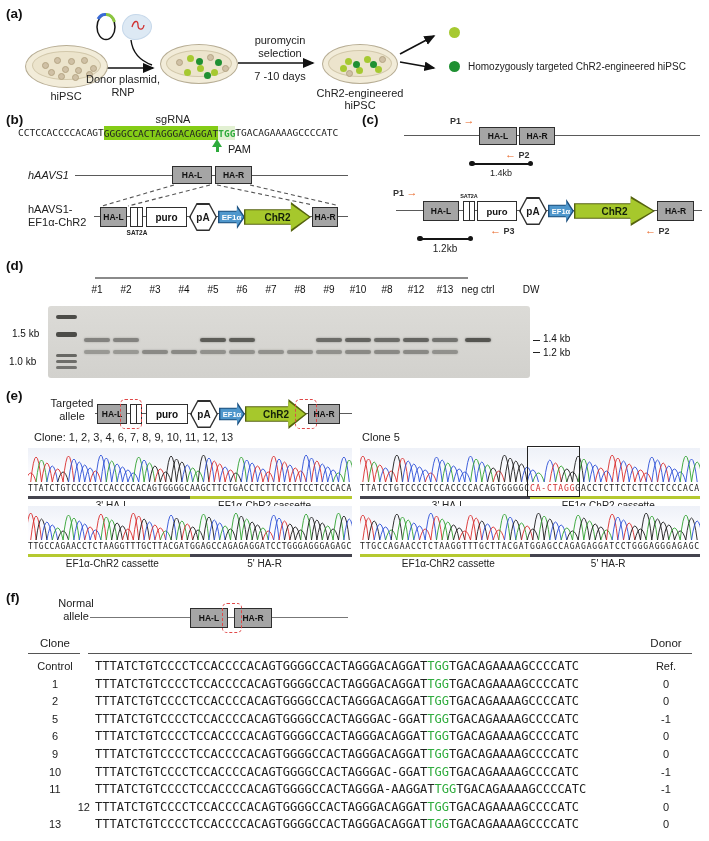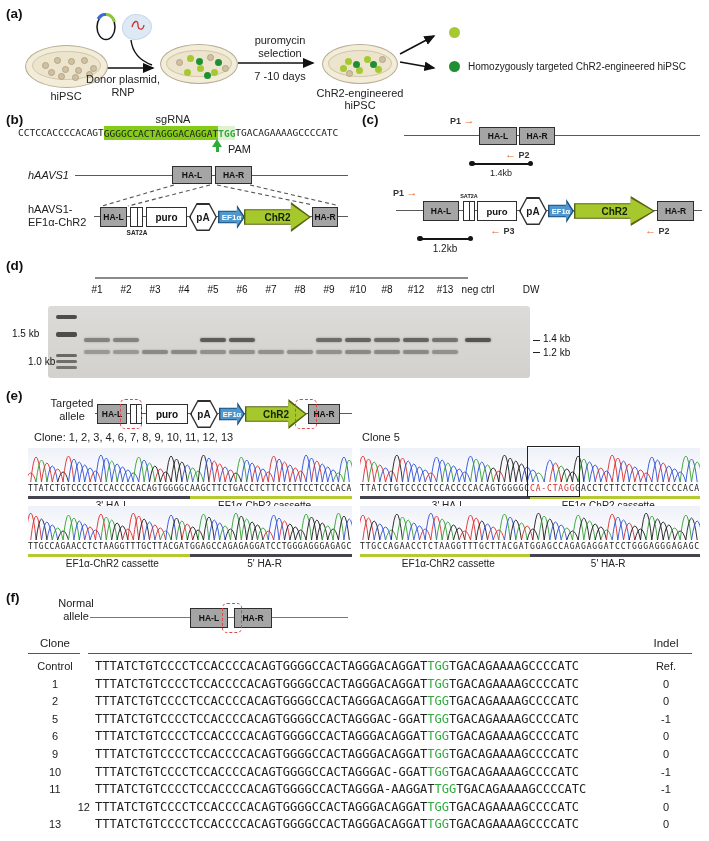--- a/index.html
+++ b/index.html
@@ -267,21 +267,21 @@
       <div class="band" style="left: 326px; top: 32px; width: 26px; height: 4px; background: rgba(62, 62, 58, 0.7); box-shadow: rgba(62, 62, 58, 0.49) 0px 0px 2px;"></div>
       <div class="band" style="left: 326px; top: 44px; width: 26px; height: 4px; background: rgba(62, 62, 58, 0.5); box-shadow: rgba(62, 62, 58, 0.35) 0px 0px 2px;"></div>
       <div class="band" style="left: 355px; top: 32px; width: 26px; height: 4px; background: rgba(62, 62, 58, 0.75); box-shadow: rgba(62, 62, 58, 0.525) 0px 0px 2px;"></div>
       <div class="band" style="left: 355px; top: 44px; width: 26px; height: 4px; background: rgba(62, 62, 58, 0.5); box-shadow: rgba(62, 62, 58, 0.35) 0px 0px 2px;"></div>
       <div class="band" style="left: 384px; top: 32px; width: 26px; height: 4px; background: rgba(62, 62, 58, 0.65); box-shadow: rgba(62, 62, 58, 0.455) 0px 0px 2px;"></div>
       <div class="band" style="left: 384px; top: 44px; width: 26px; height: 4px; background: rgba(62, 62, 58, 0.45); box-shadow: rgba(62, 62, 58, 0.314) 0px 0px 2px;"></div>
       <div class="band" style="left: 417px; top: 32px; width: 26px; height: 4px; background: rgba(62, 62, 58, 0.85); box-shadow: rgba(62, 62, 58, 0.596) 0px 0px 2px;"></div>
     </div>
 
   <div class="kb-lab" style="left:12px;top:328px">1.5 kb</div>
-  <div class="kb-lab" style="left:28px;top:356px">1.0 kb</div>
+  <div class="kb-lab" style="left:9px;top:356px">1.0 kb</div>
   <div class="tick" style="left:533px;top:340px"></div>
   <div class="kb-lab" style="left:543px;top:333px">1.4 kb</div>
   <div class="tick" style="left:533px;top:352px"></div>
   <div class="kb-lab" style="left:543px;top:347px">1.2 kb</div>
 
   <div class="panel-letter" style="left:6px;top:388px">(e)</div>
   <div class="lbl lbl-c" style="left:40px;top:397px;width:64px">Targeted</div>
   <div class="lbl lbl-c" style="left:40px;top:410px;width:64px">allele</div>
   <div class="hline" style="left:95px;top:413px;width:257px"></div>
   <div class="gbox" style="left:97px;top:404px;width:30px;height:20px;font-size:8.5px">HA-L</div>
@@ -575,21 +575,21 @@
 
   <div class="panel-letter" style="left:6px;top:590px">(f)</div>
   <div class="lbl lbl-c" style="left:46px;top:597px;width:60px">Normal</div>
   <div class="lbl lbl-c" style="left:46px;top:610px;width:60px">allele</div>
   <div class="hline" style="left:90px;top:617px;width:258px;background:#777"></div>
   <div class="gbox" style="left:190px;top:608px;width:38px;height:20px;font-size:8.5px">HA-L</div>
   <div class="gbox" style="left:234px;top:608px;width:38px;height:20px;font-size:8.5px">HA-R</div>
   <div class="reddash" style="left:222px;top:603px;width:20px;height:30px"></div>
 
   <div class="thead" style="left:25px;top:637px;width:60px">Clone</div>
-  <div class="thead" style="left:636px;top:637px;width:60px">Indel</div>
+  <div class="thead" style="left:636px;top:637px;width:60px">Donor</div>
   <div class="theadline" style="left:28px;top:653px;width:52px"></div>
   <div class="theadline" style="left:88px;top:653px;width:562px"></div>
   <div class="theadline" style="left:642px;top:653px;width:50px"></div>
   <div id="ftable">
       <div class="frow-clone" style="top: 660px;">Control</div>
       <div class="frow-seq" style="top: 659px;"><span>TTTATCTGTCCCCTCCACCCCACAGTGGGGCCACTAGGGACAGGAT</span><span class="pam">TGG</span><span>TGACAGAAAAGCCCCATC</span></div>
       <div class="frow-indel" style="top: 660px;">Ref.</div>
       <div class="frow-clone" style="top: 677.6px;">1</div>
       <div class="frow-seq" style="top: 676.6px;"><span>TTTATCTGTCCCCTCCACCCCACAGTGGGGCCACTAGGGACAGGAT</span><span class="pam">TGG</span><span>TGACAGAAAAGCCCCATC</span></div>
       <div class="frow-indel" style="top: 677.6px;">0</div>

